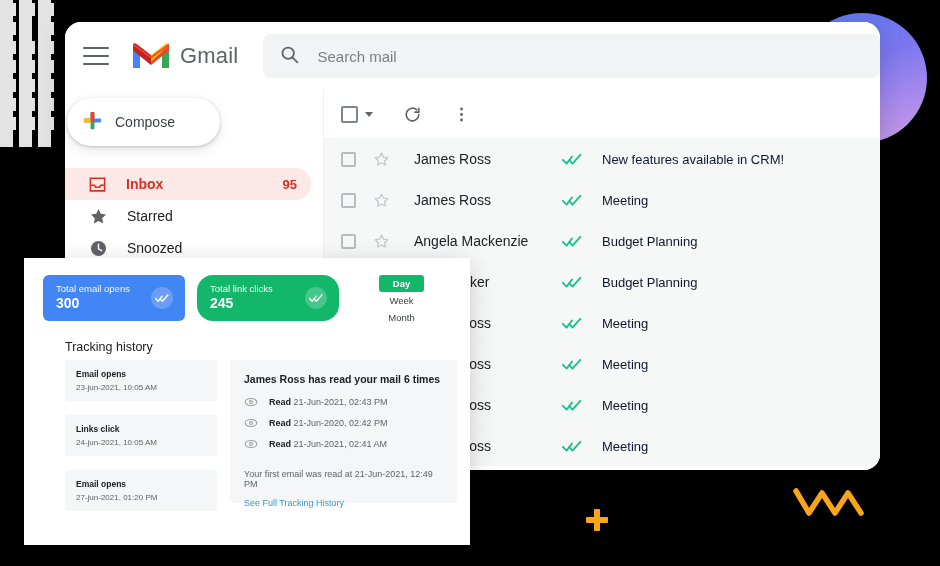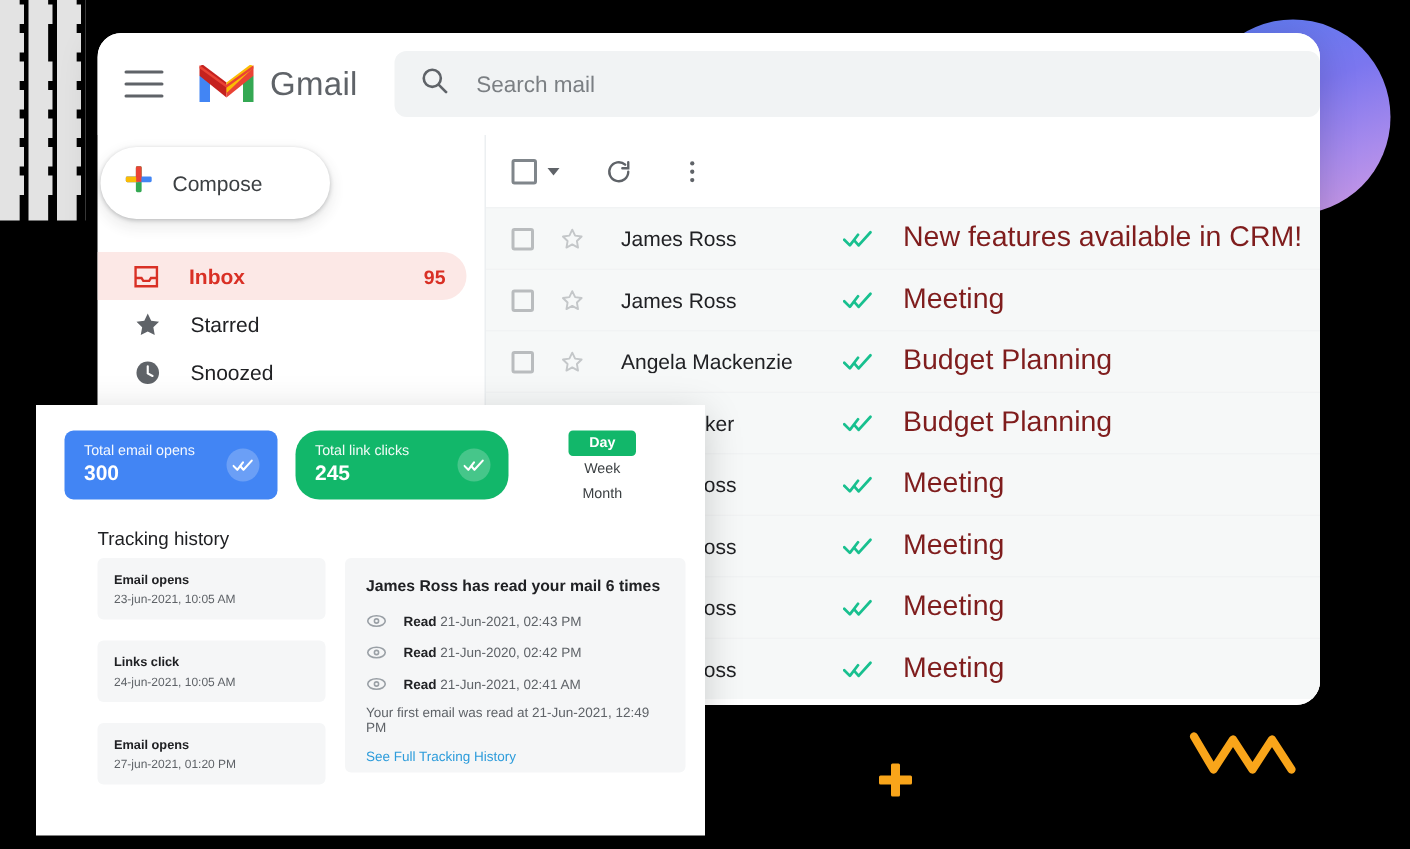--- a/index.html
+++ b/index.html
@@ -94,25 +94,25 @@
   .tb-btn { margin-right: 30px; cursor: pointer; display: flex; align-items: center; }
   .mail-row {
     display: flex; align-items: center; height: 41px; padding-left: 17px;
     border-top: 1px solid #f1f3f4; background: #f6f8f8; cursor: pointer;
   }
   .mail-row .cbox { width: 15px; height: 15px; border-color: #b9bcbe; }
   .mr-star { margin-left: 17px; display: flex; align-items: center; }
   .mr-sender { width: 148px; margin-left: 24px; font-size: 14px; color: #202124;
                overflow: hidden; white-space: nowrap; }
   .mr-ticks { width: 30px; display: flex; align-items: center; }
-  .mr-subject { font-size: 19px; color: #7f1d1d; margin-left: 10px; }
+  .mr-subject { font-size: 13px; color: #0f172a; margin-left: 10px; }
 
   
   .tracking-panel {
-    position: absolute; left: 24px; top: 270px; width: 446px; height: 287px;
+    position: absolute; left: 24px; top: 258px; width: 446px; height: 287px;
     background: #fff; box-shadow: 0 6px 24px rgba(0,0,0,0.18);
   }
   .stat-row { display: flex; padding: 17px 0 0 19px; }
   .stat-card {
     width: 142px; height: 46px; border-radius: 6px; color: #fff;
     display: flex; align-items: center; justify-content: space-between;
     padding: 0 12px 0 13px; margin-right: 12px;
   }
   .stat-card.blue { background: #4285f4; }
   .stat-card.green { background: #12b76a; border-radius: 16px; }
@@ -135,21 +135,21 @@
 
   .detail-col {
     flex: 1; background: #f5f6f7; border-radius: 4px; margin-left: 13px;
     margin-right: 13px; padding: 13px 14px 11px 14px; height: 143px;
   }
   .detail-head { font-size: 10.5px; font-weight: bold; color: #202124; margin-bottom: 10px; }
   .read-line { display: flex; align-items: center; margin-bottom: 7px; }
   .read-eye { width: 15px; margin-right: 10px; display: flex; align-items: center; }
   .read-txt { font-size: 9px; color: #5f6368; }
   .read-txt b { color: #202124; }
-  .first-read { font-size: 9px; color: #5f6368; margin-top: 7px; }
+  .first-read { font-size: 9px; color: #5f6368; margin-top: 18px; }
   .full-link { font-size: 9px; color: #2d9cdb; margin-top: 9px; cursor: pointer; }
 </style>
 </head>
 <body>
 
 <div id="stage">
 
   <div class="deco-grid" id="decoGrid">
       <div class="cell" style="left: 3px; top: 3px;"></div>
       <div class="cell" style="left: 22px; top: 3px;"></div>

